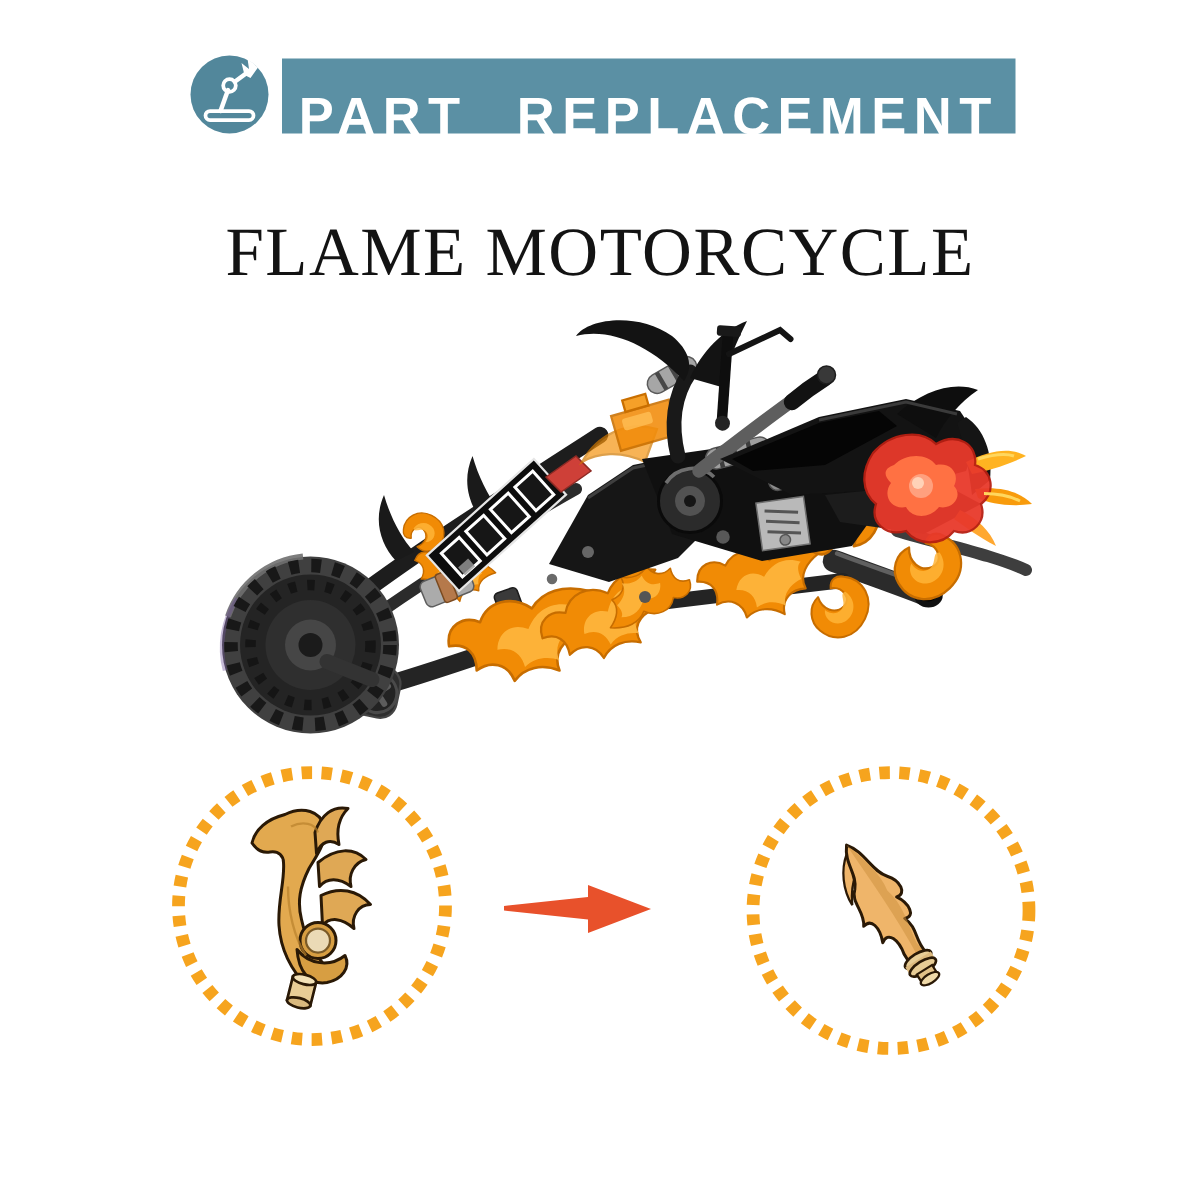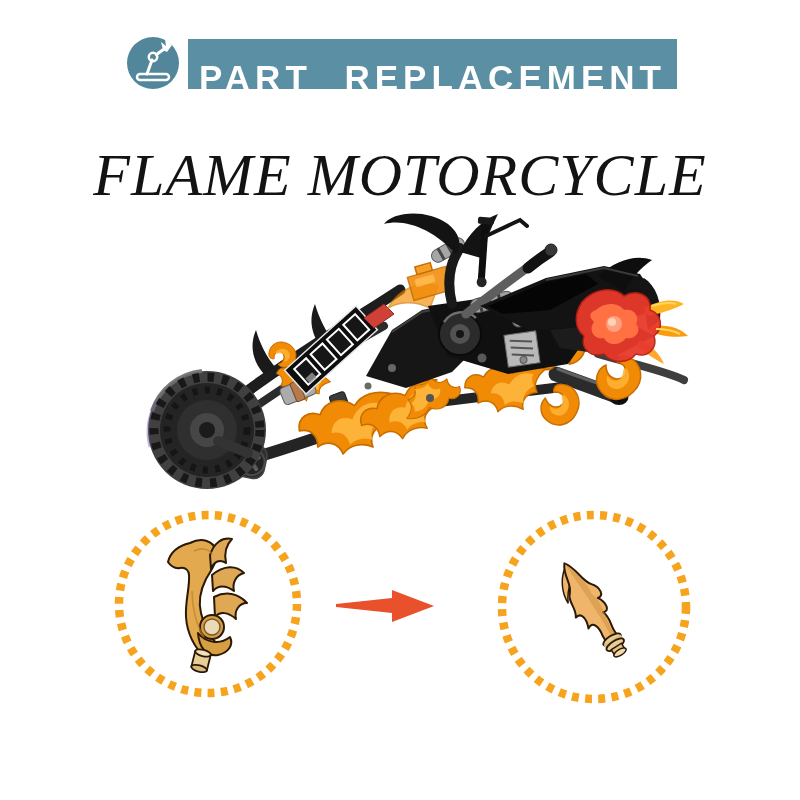--- a/index.html
+++ b/index.html
@@ -6,22 +6,22 @@
   .stage{position:relative;width:800px;height:800px;background:#ffffff;overflow:hidden;
          font-family:"Liberation Sans",sans-serif;}
   .abs{position:absolute;}
   .badge{left:127px;top:37px;width:52px;height:52px;border-radius:50%;background:#52879B;
          display:flex;align-items:center;justify-content:center;}
   .banner{left:188px;top:39px;width:489px;height:50px;background:#5B90A4;
           display:flex;align-items:center;justify-content:center;}
   .banner span{color:#ffffff;font-weight:bold;font-size:35px;letter-spacing:5px;word-spacing:18px;
                font-family:"Liberation Sans",sans-serif;white-space:nowrap;margin-top:28px;}
   .title{left:0;top:141px;width:800px;text-align:center;
-         font-family:"Liberation Serif",serif;font-size:60px;font-weight:400;
-         color:#131313;letter-spacing:1px;font-style:italic;}
+         font-family:"Liberation Serif",serif;font-size:46px;font-weight:400;
+         color:#131313;letter-spacing:1px;}
 </style>
 </head>
 <body>
 
 <div class="stage">
 
   <div class="abs badge">
     <svg width="52" height="52" viewBox="0 0 52 52">
       <rect x="10" y="37" width="32" height="6" rx="3" fill="none" stroke="#ffffff" stroke-width="2.5"></rect>
       <line x1="20" y1="37" x2="25" y2="23" stroke="#ffffff" stroke-width="3" stroke-linecap="round"></line>

